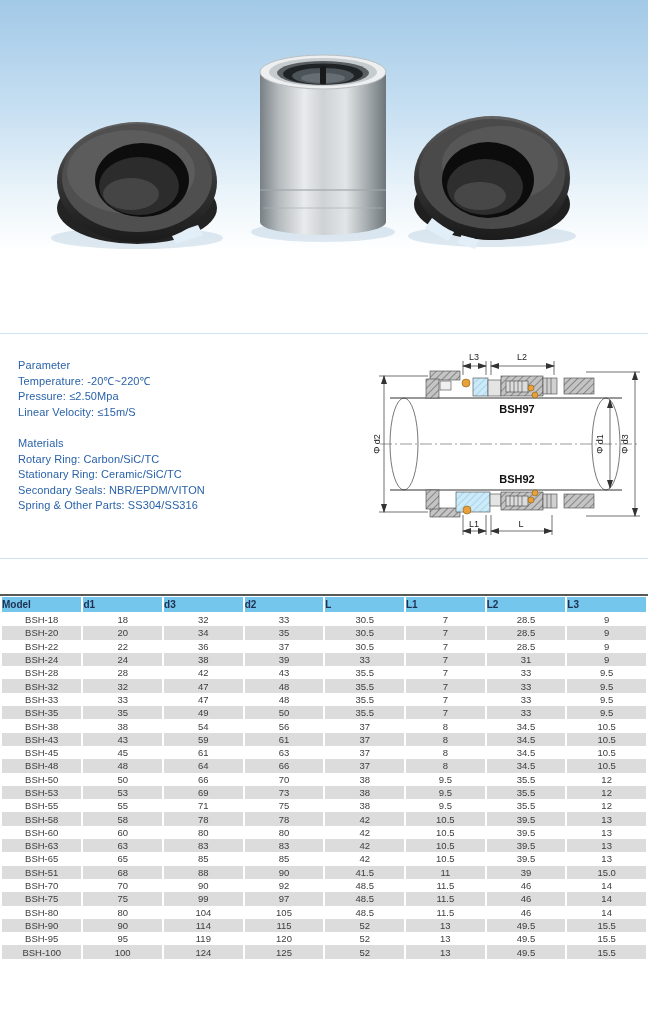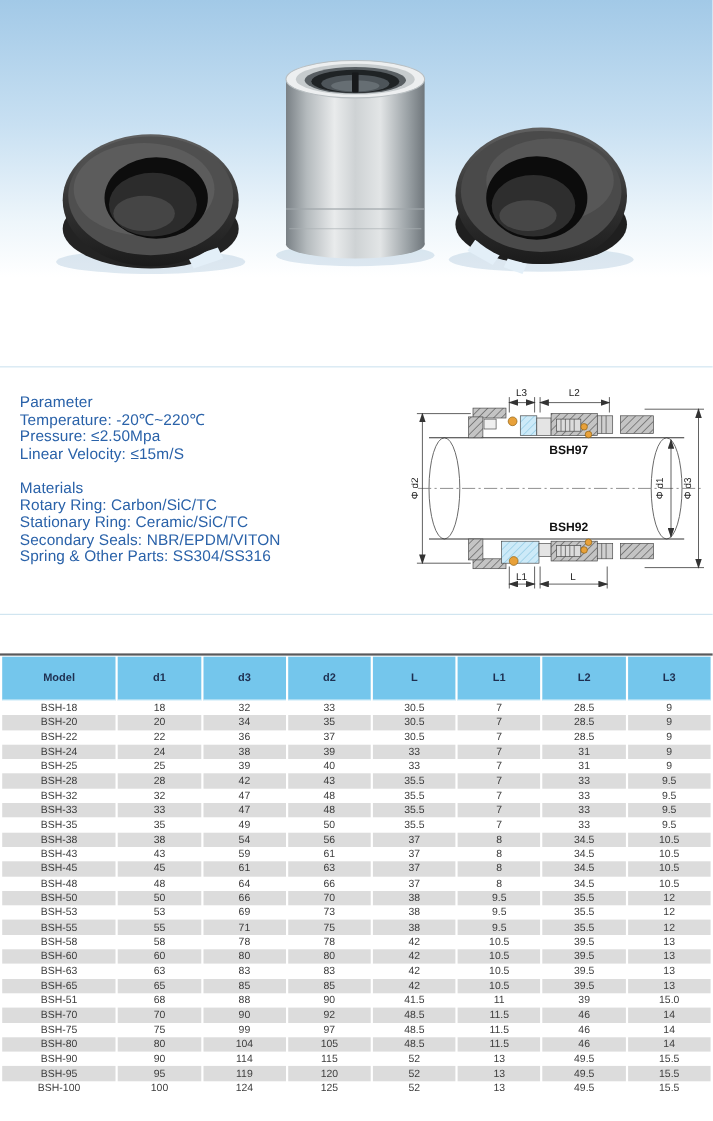--- a/index.html
+++ b/index.html
@@ -8,35 +8,35 @@
     font-family:"Liberation Sans", sans-serif;
     overflow:hidden;position:relative;
   }
   .photo{height:252px;position:relative;}
   .photo svg{display:block;}
   .spacer1{height:81px;}
   .divider{border-top:1px solid #cde3ef;height:0;}
   .info{height:224px;position:relative;}
   .params{
     position:absolute;left:18px;top:24px;
-    color:#2a62a9;font-size:14px;line-height:15.5px;
+    color:#2a62a9;font-size:11px;line-height:15.5px;
     letter-spacing:0.1px;
   }
   .params .block + .block{margin-top:16px;}
   .diagram{position:absolute;right:2px;top:14px;}
   .spacer2{height:35px;}
   .table-wrap{border-top:2px solid #58595b;padding-top:1px;}
   table{
     width:100%;border-collapse:separate;border-spacing:2px 0;
     table-layout:fixed;font-size:9.5px;color:#3d3d3d;
   }
   th{
     background:#74c6ec;color:#1e2f50;font-weight:bold;
     height:15px;font-size:10px;border-bottom:1px solid #fff;
-    overflow:hidden;white-space:nowrap;text-align:center;padding:12px;
+    overflow:hidden;white-space:nowrap;text-align:left;padding:0;
   }
   td{
     text-align:center;height:13.3px;padding:0;
     overflow:hidden;white-space:nowrap;
   }
   tbody tr:nth-child(even) td{background:#dcdcdc;}
   th:first-child{width:12.6%;}
   .dim-text{font-size:9px;fill:#222;}
   .model-text{font-size:11px;font-weight:600;fill:#111;}
 </style>
@@ -283,30 +283,20 @@
           <td>BSH-24</td>
           <td>24</td>
           <td>38</td>
           <td>39</td>
           <td>33</td>
           <td>7</td>
           <td>31</td>
           <td>9</td>
         </tr>
         <tr>
-          <td>BSH-25</td>
-          <td>25</td>
-          <td>39</td>
-          <td>40</td>
-          <td>33</td>
-          <td>7</td>
-          <td>31</td>
-          <td>9</td>
-        </tr>
-        <tr>
           <td>BSH-28</td>
           <td>28</td>
           <td>42</td>
           <td>43</td>
           <td>35.5</td>
           <td>7</td>
           <td>33</td>
           <td>9.5</td>
         </tr>
         <tr>

